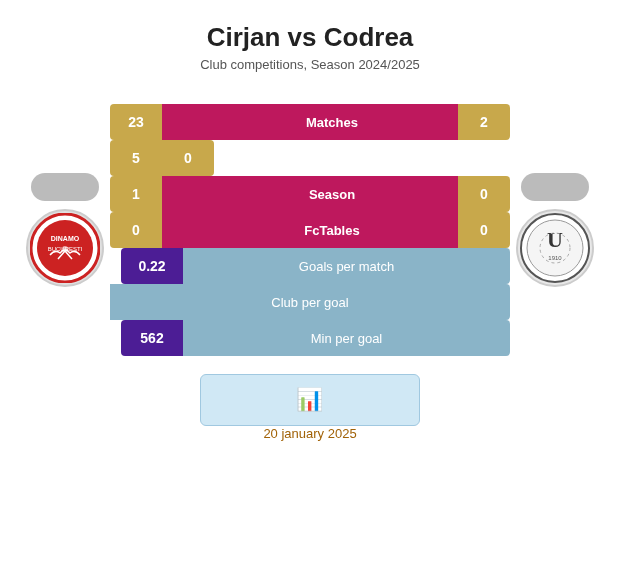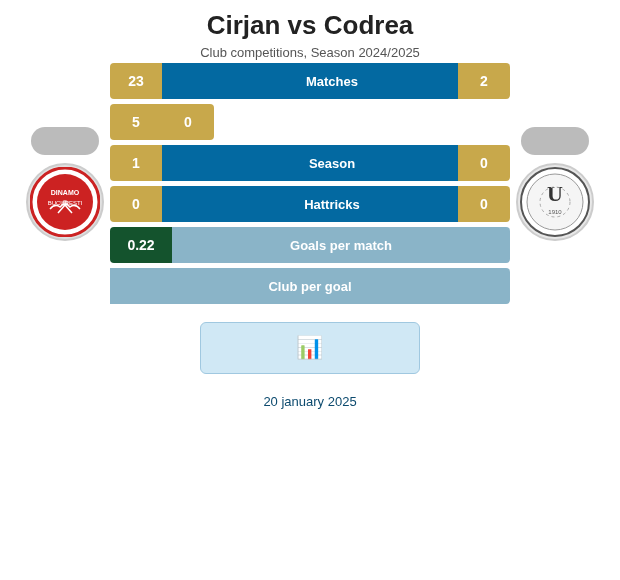--- a/index.html
+++ b/index.html
@@ -10,28 +10,28 @@
       font-family: Arial, sans-serif;
       display: flex;
       flex-direction: column;
       align-items: center;
     }
 
     .page-title {
       font-size: 26px;
       font-weight: bold;
       color: #222;
-      margin-top: 10px;
+      margin-top: 22px;
       margin-bottom: 4px;
     }
 
     .subtitle {
       font-size: 13px;
       color: #555;
-      margin-bottom: 3px;
+      margin-bottom: 32px;
     }
 
     .main-content {
       display: flex;
       flex-direction: row;
       align-items: center;
       width: 580px;
       gap: 0;
     }
 
@@ -80,21 +80,20 @@
       align-items: center;
       justify-content: center;
       overflow: hidden;
       border: 2px solid #ccc;
     }
 
     .stats-center {
       flex: 1;
       display: flex;
       flex-direction: column;
-      gap: 5px;
       text-align: right;
     }
 
     
     .stat-row {
       display: flex;
       flex-direction: row;
       align-items: center;
       width: 100%;
       height: 36px;
@@ -108,21 +107,21 @@
       width: 52px;
       height: 36px;
       display: flex;
       align-items: center;
       justify-content: center;
       border-radius: 4px 0 0 4px;
       flex-shrink: 0;
     }
 
     .stat-label {
-      background: #0369a1;
+      background: #be185d;
       color: #fff;
       font-size: 13px;
       font-weight: bold;
       flex: 1;
       height: 36px;
       display: flex;
       align-items: center;
       justify-content: center;
       padding-left: 44px;
     }
@@ -144,38 +143,39 @@
     
     .stat-row-single {
       display: flex;
       flex-direction: row;
       align-items: center;
       width: 100%;
       height: 36px;
     }
 
     .stat-single-left-val {
-      background: #14532d;
+      background: #4c1d95;
       color: #fff;
       font-size: 14px;
       font-weight: bold;
       width: 62px;
       height: 36px;
       display: flex;
       align-items: center;
       justify-content: center;
       border-radius: 4px 0 0 4px;
       flex-shrink: 0;
+      margin-left: 11px;
     }
 
     .stat-single-label {
       background: #8ab4c8;
       color: #fff;
       font-size: 13px;
-      font-weight: bold;
+      font-weight: normal;
       flex: 1;
       height: 36px;
       display: flex;
       align-items: center;
       justify-content: center;
       border-radius: 0 4px 4px 0;
     }
 
     .fctables-banner {
       margin-top: 18px;
@@ -195,23 +195,23 @@
       color: #2266aa;
     }
 
     .fctables-text {
       font-size: 15px;
       font-weight: bold;
       color: #2266aa;
     }
 
     .footer-date {
-      margin-top: 20px;
+      margin-top: 0;
       font-size: 13px;
-      color: #0c4a6e;
+      color: #a16207;
     }
 
     
     .dynamo-logo {
       width: 70px;
       height: 70px;
     }
 
     
     .ucluj-logo {
@@ -257,33 +257,37 @@
     </div>
 
     <div class="stat-row">
       <div class="stat-left-val">1</div>
       <div class="stat-label">Season</div>
       <div class="stat-right-val">0</div>
     </div>
 
     <div class="stat-row">
       <div class="stat-left-val">0</div>
-      <div class="stat-label">Hattricks</div>
+      <div class="stat-label">FcTables</div>
       <div class="stat-right-val">0</div>
     </div>
 
     <div class="stat-row-single">
       <div class="stat-single-left-val">0.22</div>
       <div class="stat-single-label">Goals per match</div>
     </div>
 
     <div class="stat-row-single">
       <div class="stat-single-label">Club per goal</div>
     </div>
 
+    <div class="stat-row-single">
+      <div class="stat-single-left-val">562</div>
+      <div class="stat-single-label">Min per goal</div>
+    </div>
 
   </div>
 
   <div class="logo-right">
     <div class="logo-placeholder-right"></div>
     <div class="logo-circle-right">
       <svg class="ucluj-logo" viewBox="0 0 70 70" xmlns="http://www.w3.org/2000/svg">
         <circle cx="35" cy="35" r="34" fill="#fff" stroke="#555" stroke-width="2"></circle>
         <circle cx="35" cy="35" r="28" fill="#f5f5f5" stroke="#999" stroke-width="1"></circle>
 

